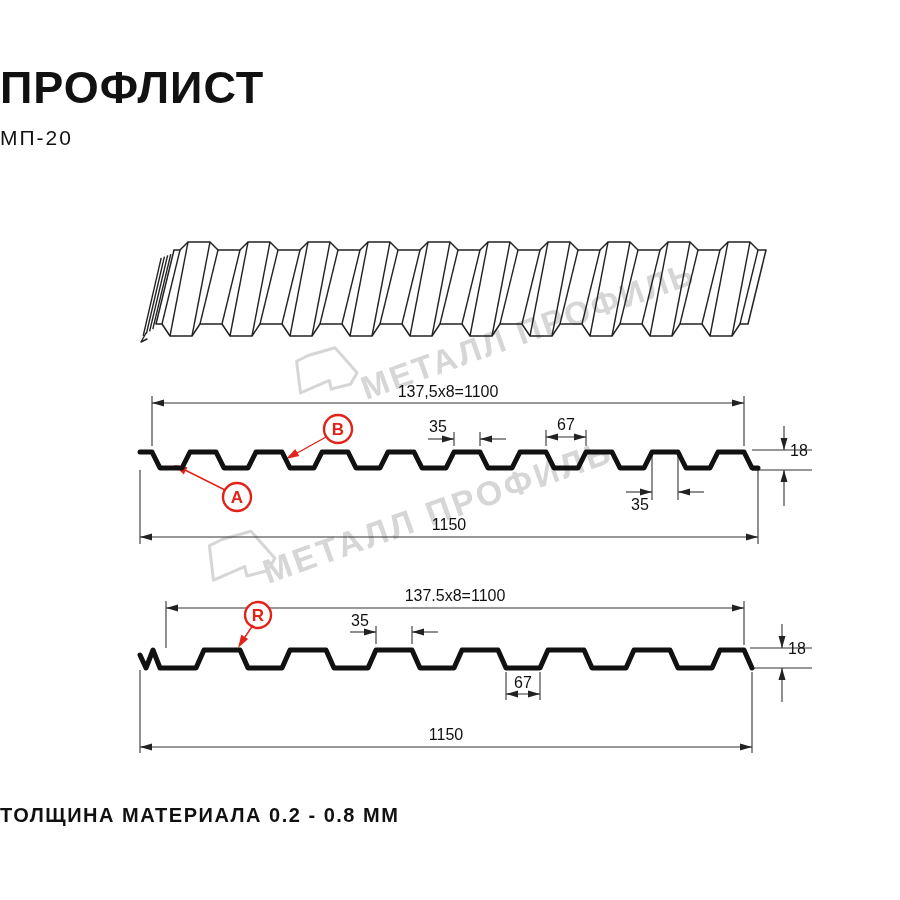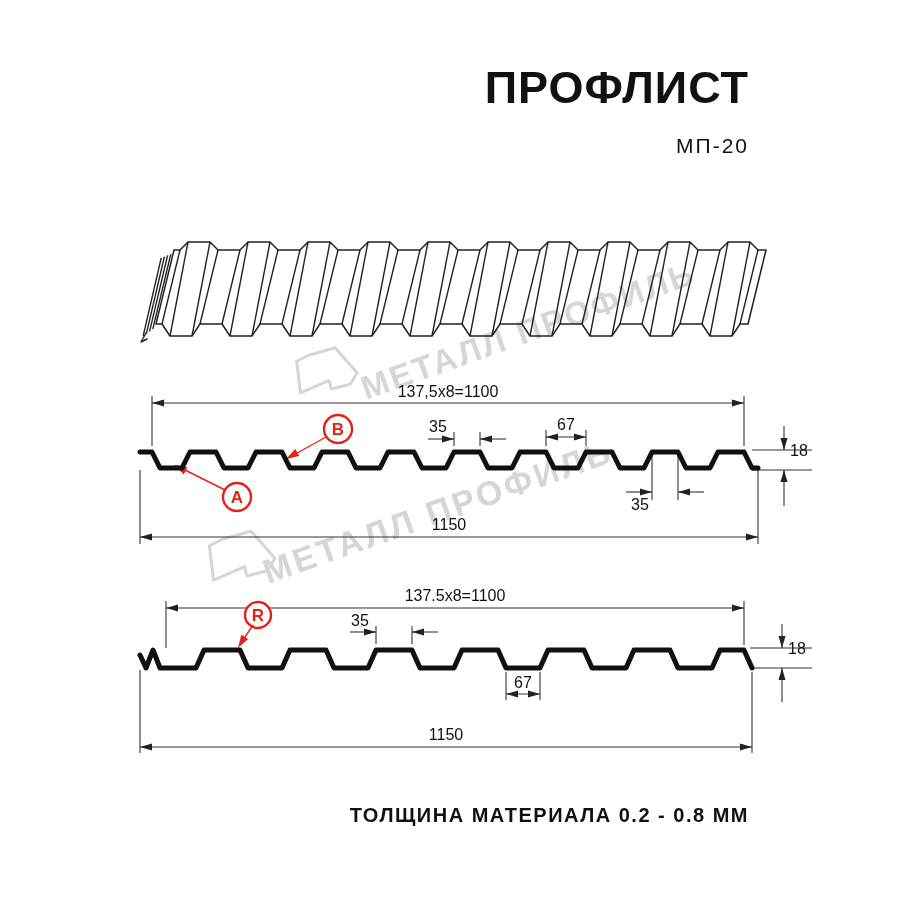--- a/index.html
+++ b/index.html
@@ -1,21 +1,21 @@
 <!DOCTYPE html>
 <html><head>
 <meta charset="utf-8">
 <style>
   html,body{margin:0;padding:0;background:#fff;}
   #page{position:relative;width:900px;height:900px;background:#fff;overflow:hidden;
         font-family:"Liberation Sans",sans-serif;}
   #draw{position:absolute;left:0;top:0;}
-  .htext{position:absolute;left:17px;width:732px;text-align:right;color:#111;}
+  .htext{position:absolute;left:0;width:732px;text-align:left;color:#111;}
   #title{top:62px;font-size:45px;font-weight:800;letter-spacing:1px;}
-  #model{top:126px;font-size:21px;font-weight:400;letter-spacing:2px;margin-top:8px;}
+  #model{top:126px;font-size:21px;font-weight:400;letter-spacing:2px;}
   #footer{top:804px;font-size:20px;font-weight:600;letter-spacing:1.5px;}
 </style>
 </head>
 <body>
 
 <div id="page">
   <svg id="draw" width="900" height="900" viewBox="0 0 900 900">
       <g>
         <path d="M296.64 361.24 L308.16 355.48 L335.04 347.8 L357.12 372.76 L350.4 384.28 L331.2 389.08 L329.28 380.44 L300.48 392.92 L296.64 361.24" fill="none" stroke="#d6d6d6" stroke-width="3" stroke-linejoin="round" stroke-linecap="round"></path>
         <text x="366" y="400" text-anchor="start" font-size="33" font-weight="700" fill="#d6d6d6" font-family="&quot;Liberation Sans&quot;,sans-serif" letter-spacing="2.5" transform="rotate(-19.5 366 400)">МЕТАЛЛ ПРОФИЛЬ</text>

